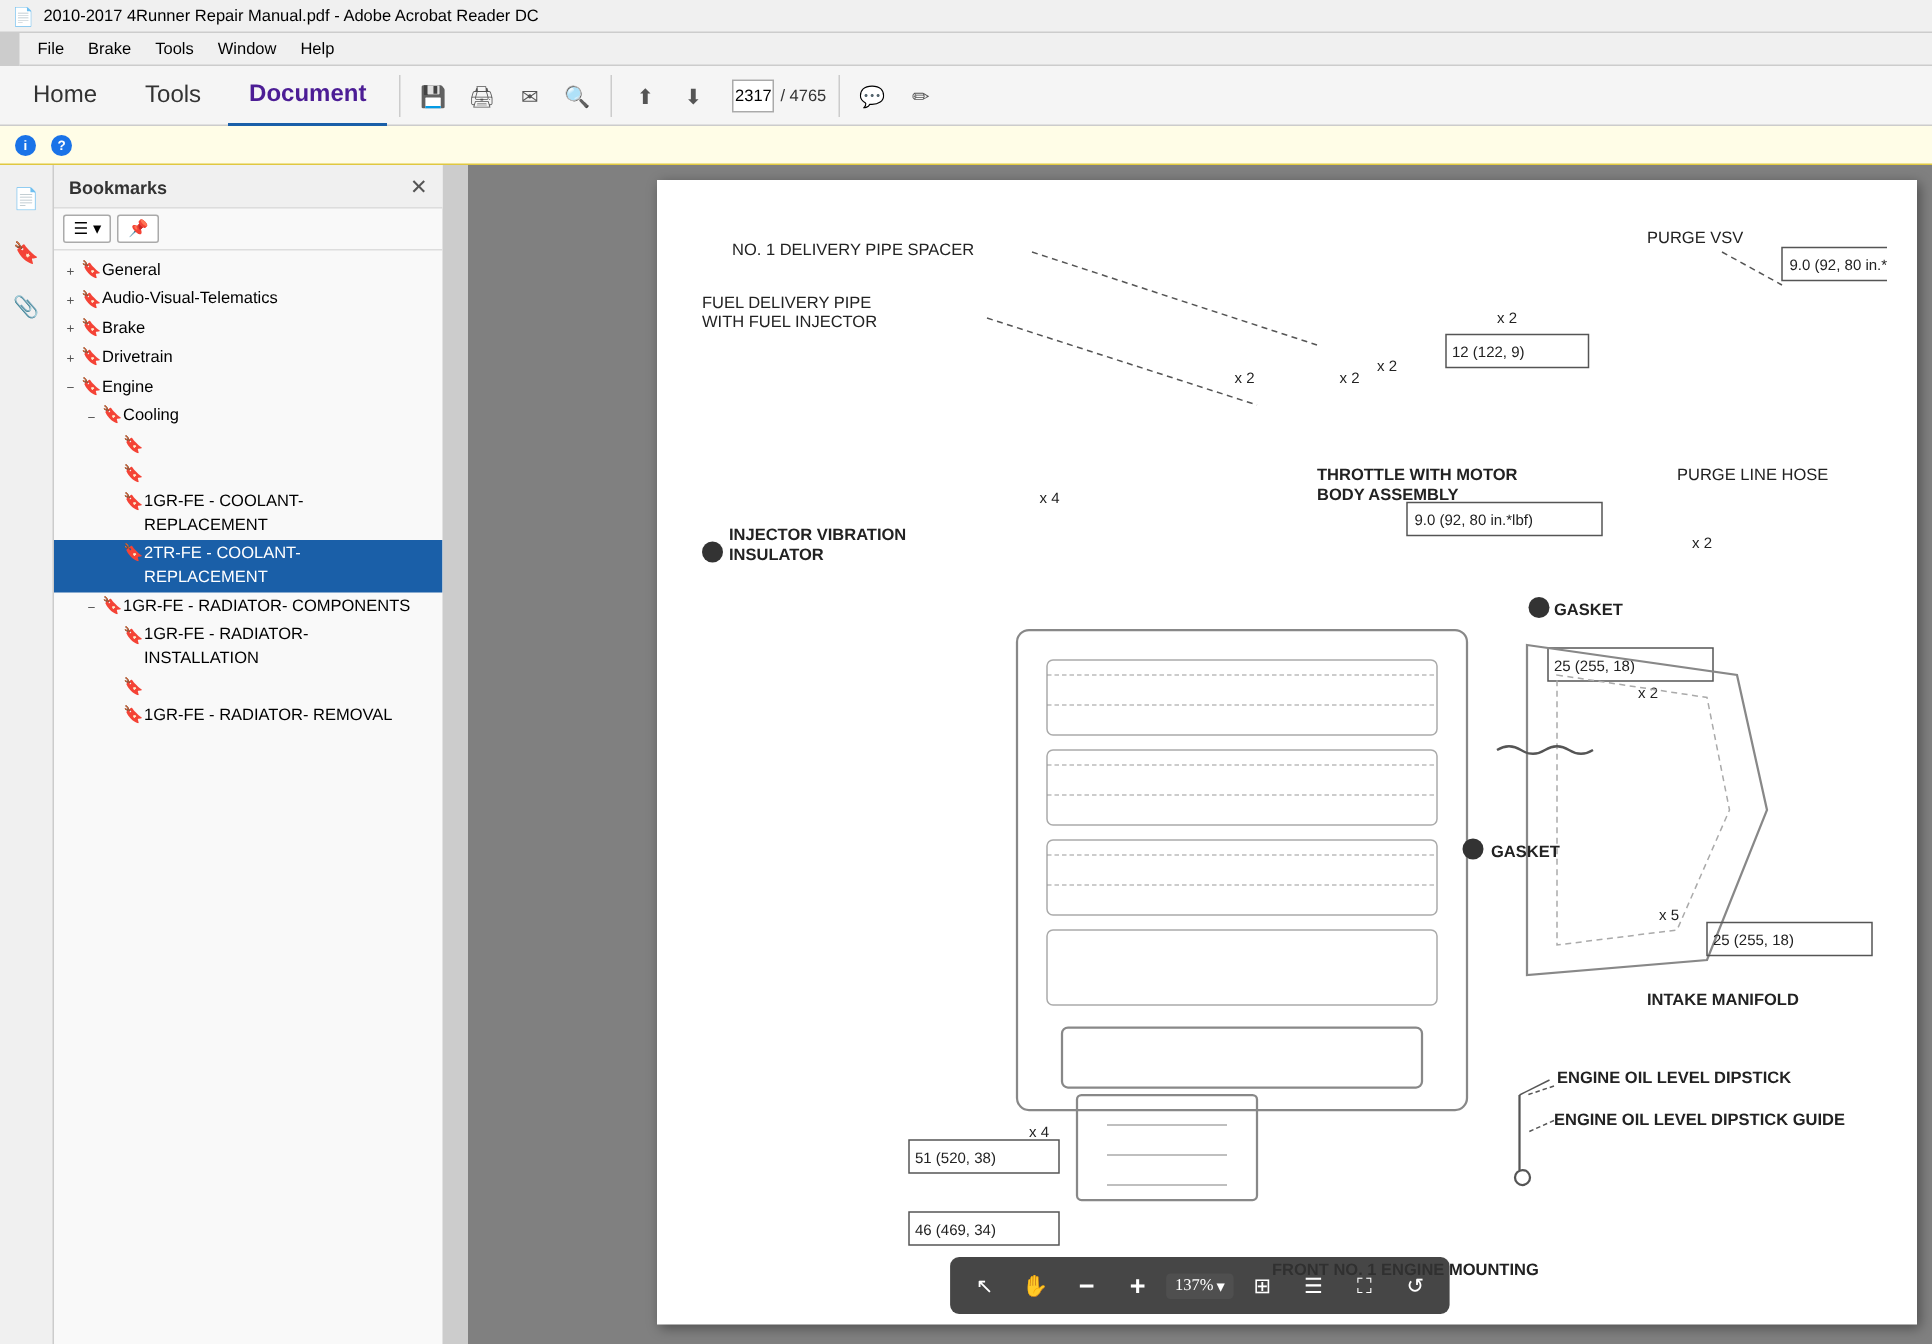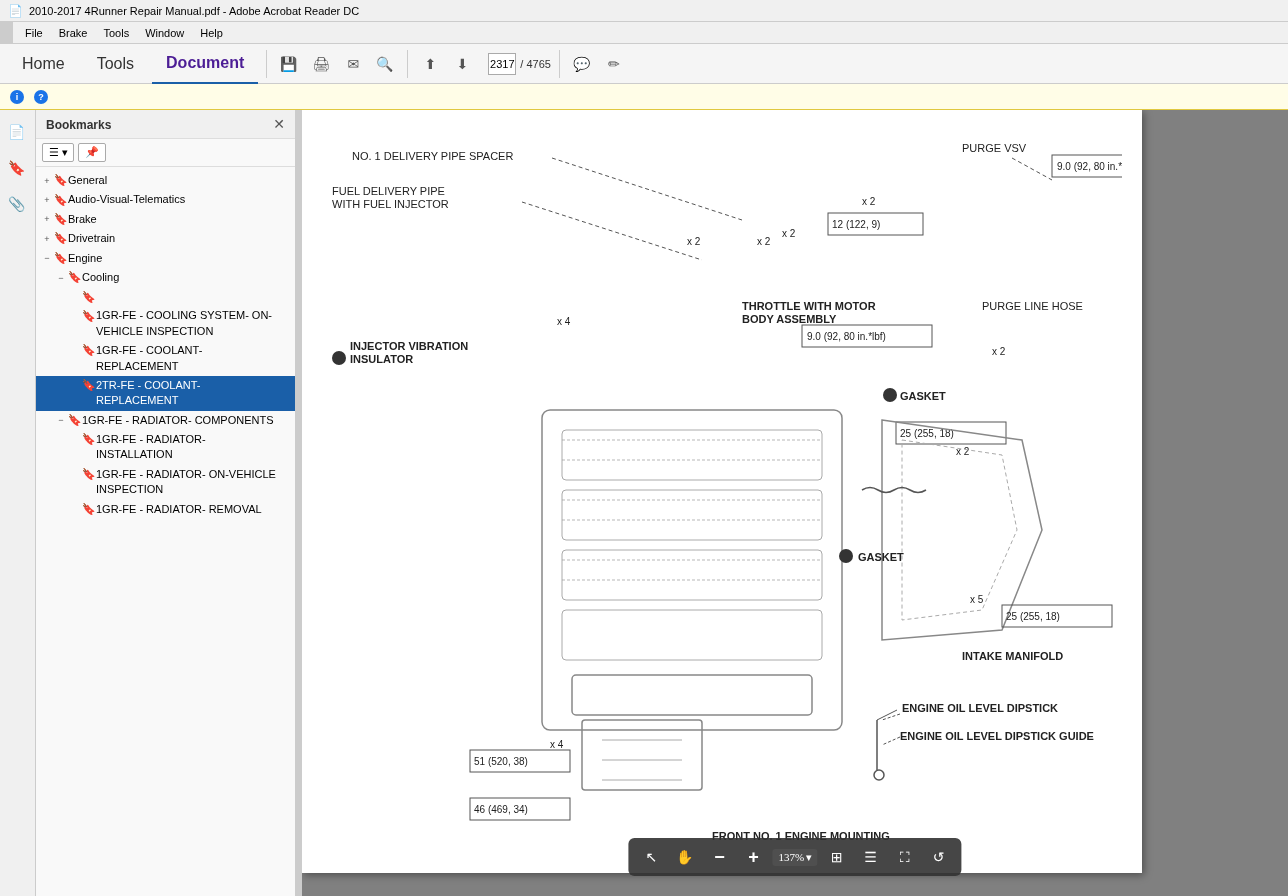--- a/index.html
+++ b/index.html
@@ -169,23 +169,25 @@
       cursor: col-resize;
       flex-shrink: 0;
     }
 
     
     .pdf-area {
       flex: 1;
       background: #808080;
       display: flex;
       align-items: flex-start;
-      justify-content: flex-start;
+      justify-content: flex-end;
       overflow: auto;
+      padding: 10px;
       position: relative;
+      margin-left: 10px;
     }
 
     .pdf-page {
       background: white;
       width: 840px;
       min-height: 760px;
       padding: 20px;
       position: relative;
       box-shadow: 2px 2px 8px rgba(0,0,0,0.4);
     }
@@ -339,21 +341,20 @@
       </div>
 
       <div class="bm-item indent-2">
         <span class="bm-toggle"></span>
         <span class="bm-icon">🔖</span>
       </div>
 
       <div class="bm-item indent-2">
         <span class="bm-toggle"></span>
         <span class="bm-icon">🔖</span>
-        <span class="bm-label">1GR-FE - COOLING SYSTEM- ON-VEHICLE INSPECTION</span>
       </div>
 
       <div class="bm-item indent-2">
         <span class="bm-toggle"></span>
         <span class="bm-icon">🔖</span>
         <span class="bm-label">1GR-FE - COOLANT- REPLACEMENT</span>
       </div>
 
       <div class="bm-item indent-2 selected">
         <span class="bm-toggle"></span>
@@ -369,21 +370,20 @@
 
       <div class="bm-item indent-2">
         <span class="bm-toggle"></span>
         <span class="bm-icon">🔖</span>
         <span class="bm-label">1GR-FE - RADIATOR- INSTALLATION</span>
       </div>
 
       <div class="bm-item indent-2">
         <span class="bm-toggle"></span>
         <span class="bm-icon">🔖</span>
-        <span class="bm-label">1GR-FE - RADIATOR- ON-VEHICLE INSPECTION</span>
       </div>
 
       <div class="bm-item indent-2">
         <span class="bm-toggle"></span>
         <span class="bm-icon">🔖</span>
         <span class="bm-label">1GR-FE - RADIATOR- REMOVAL</span>
       </div>
     </div>
   </div>
 

